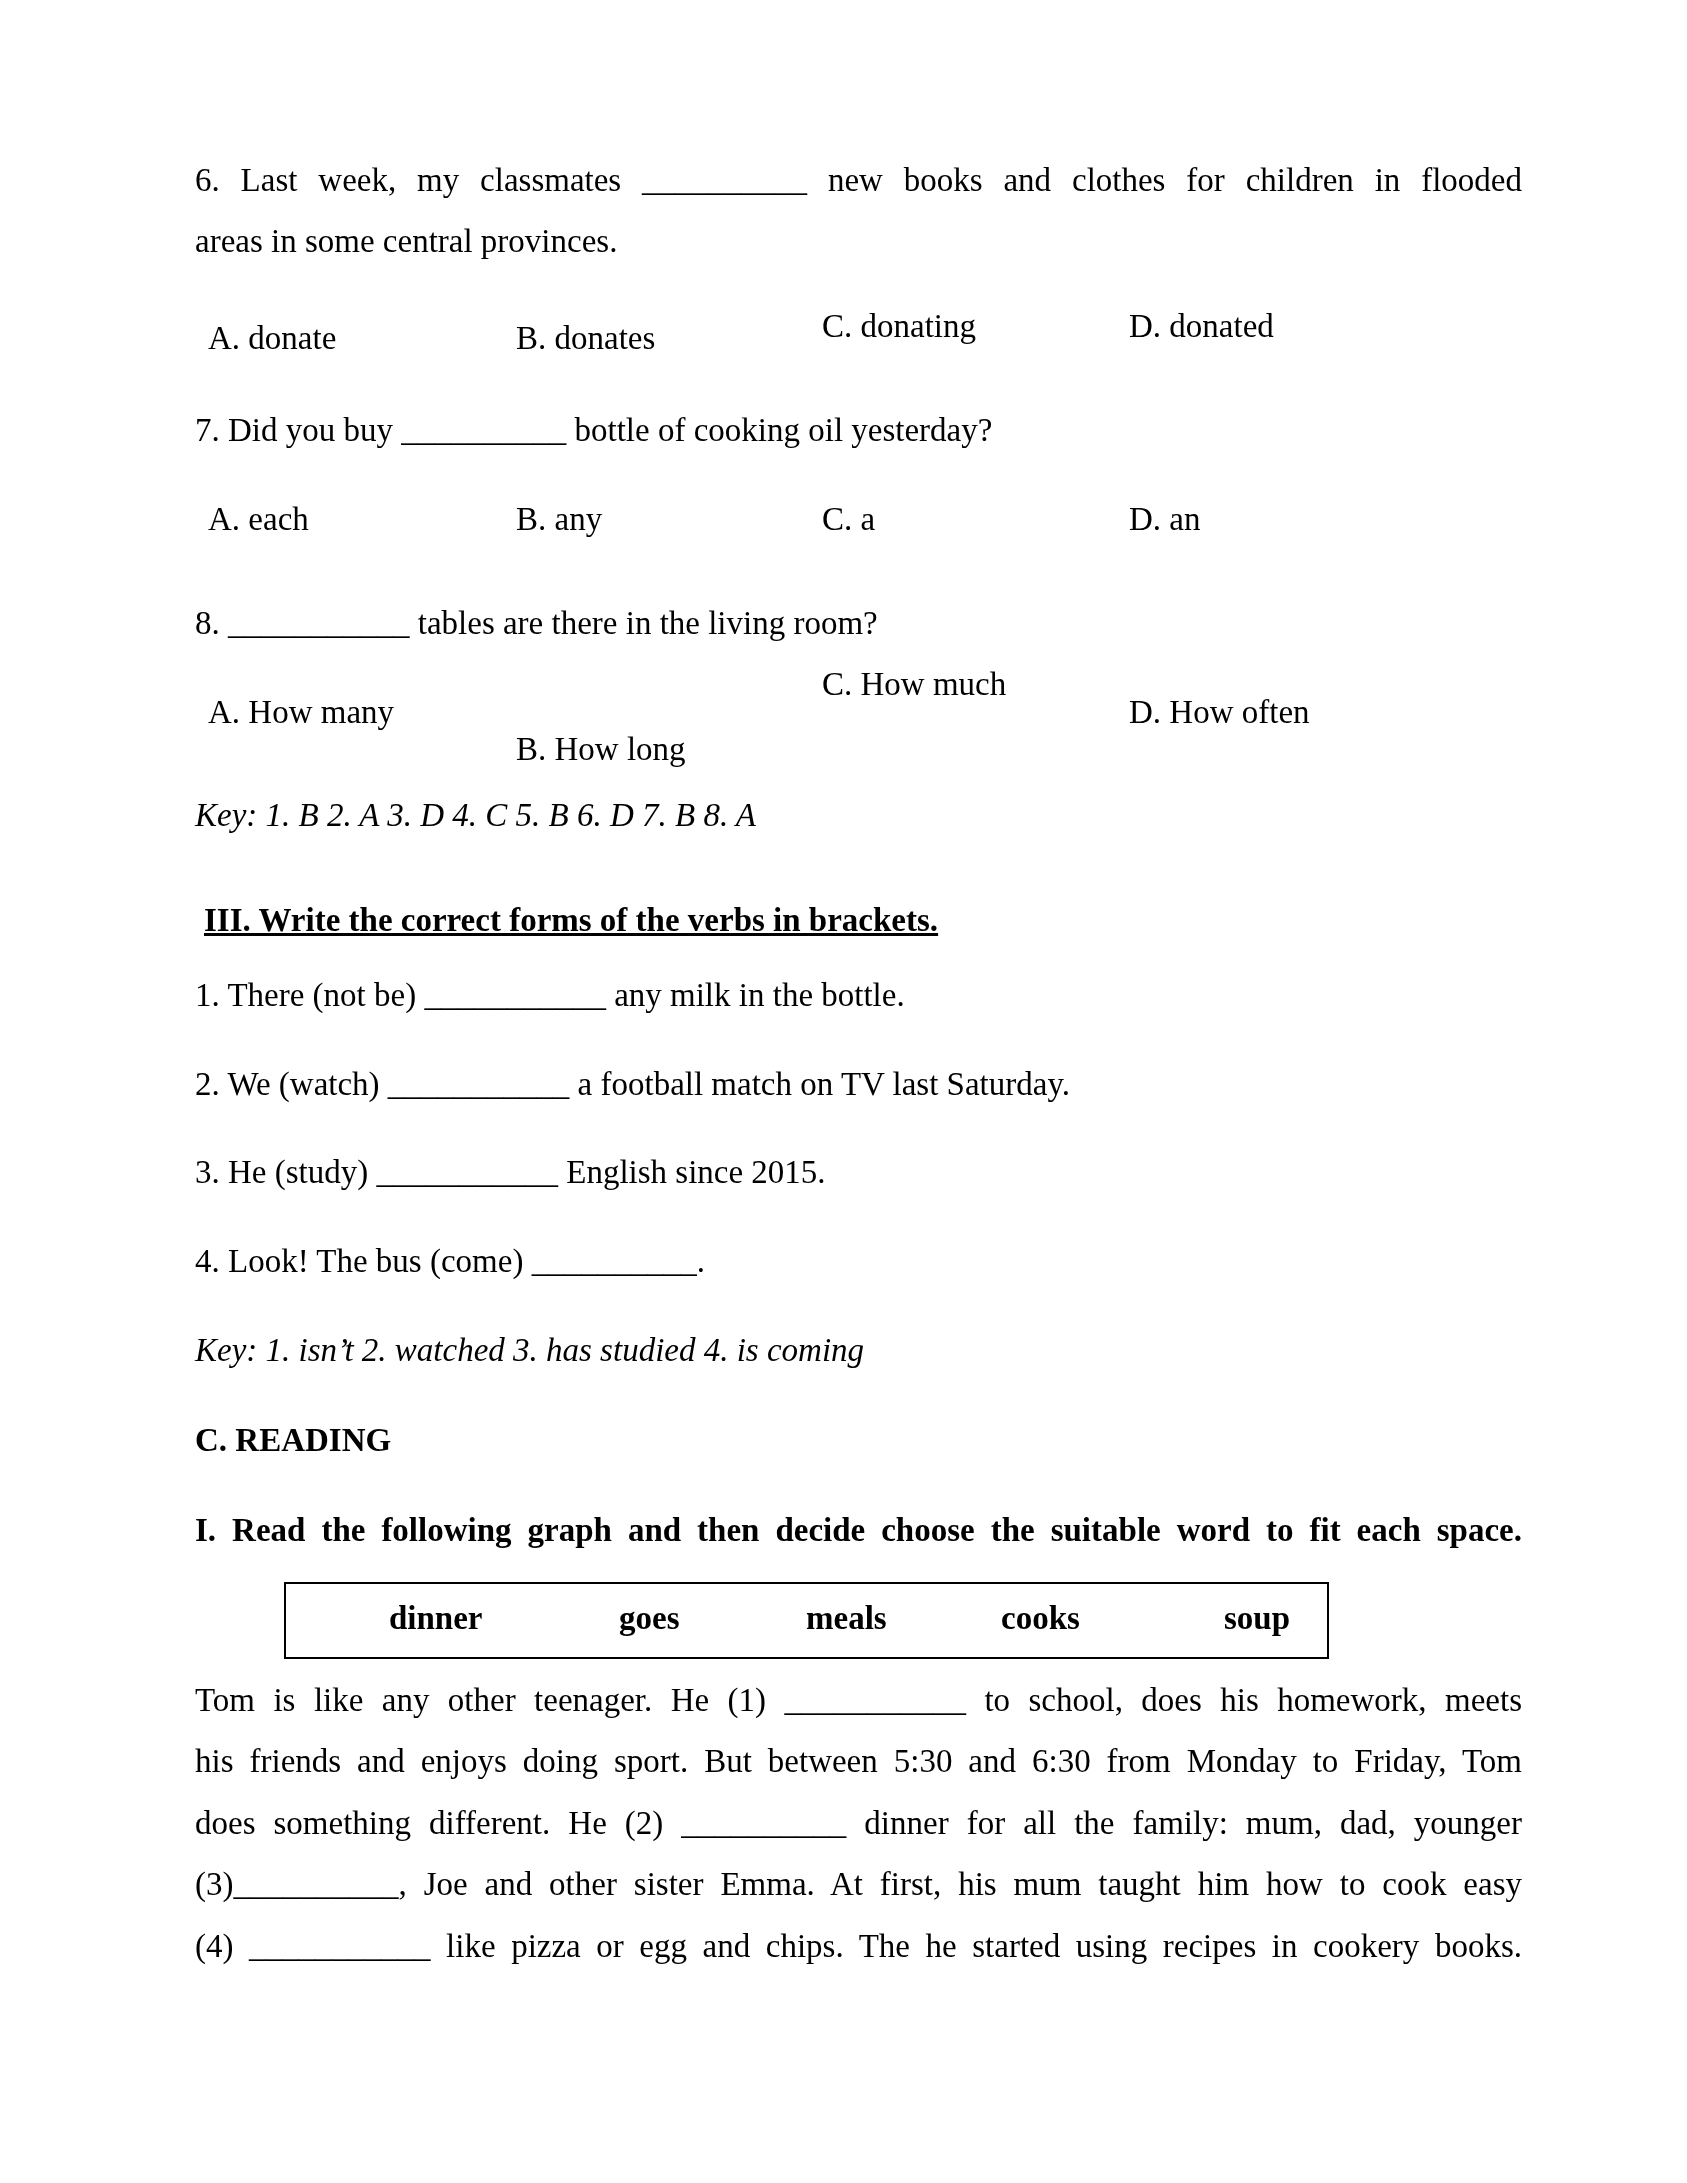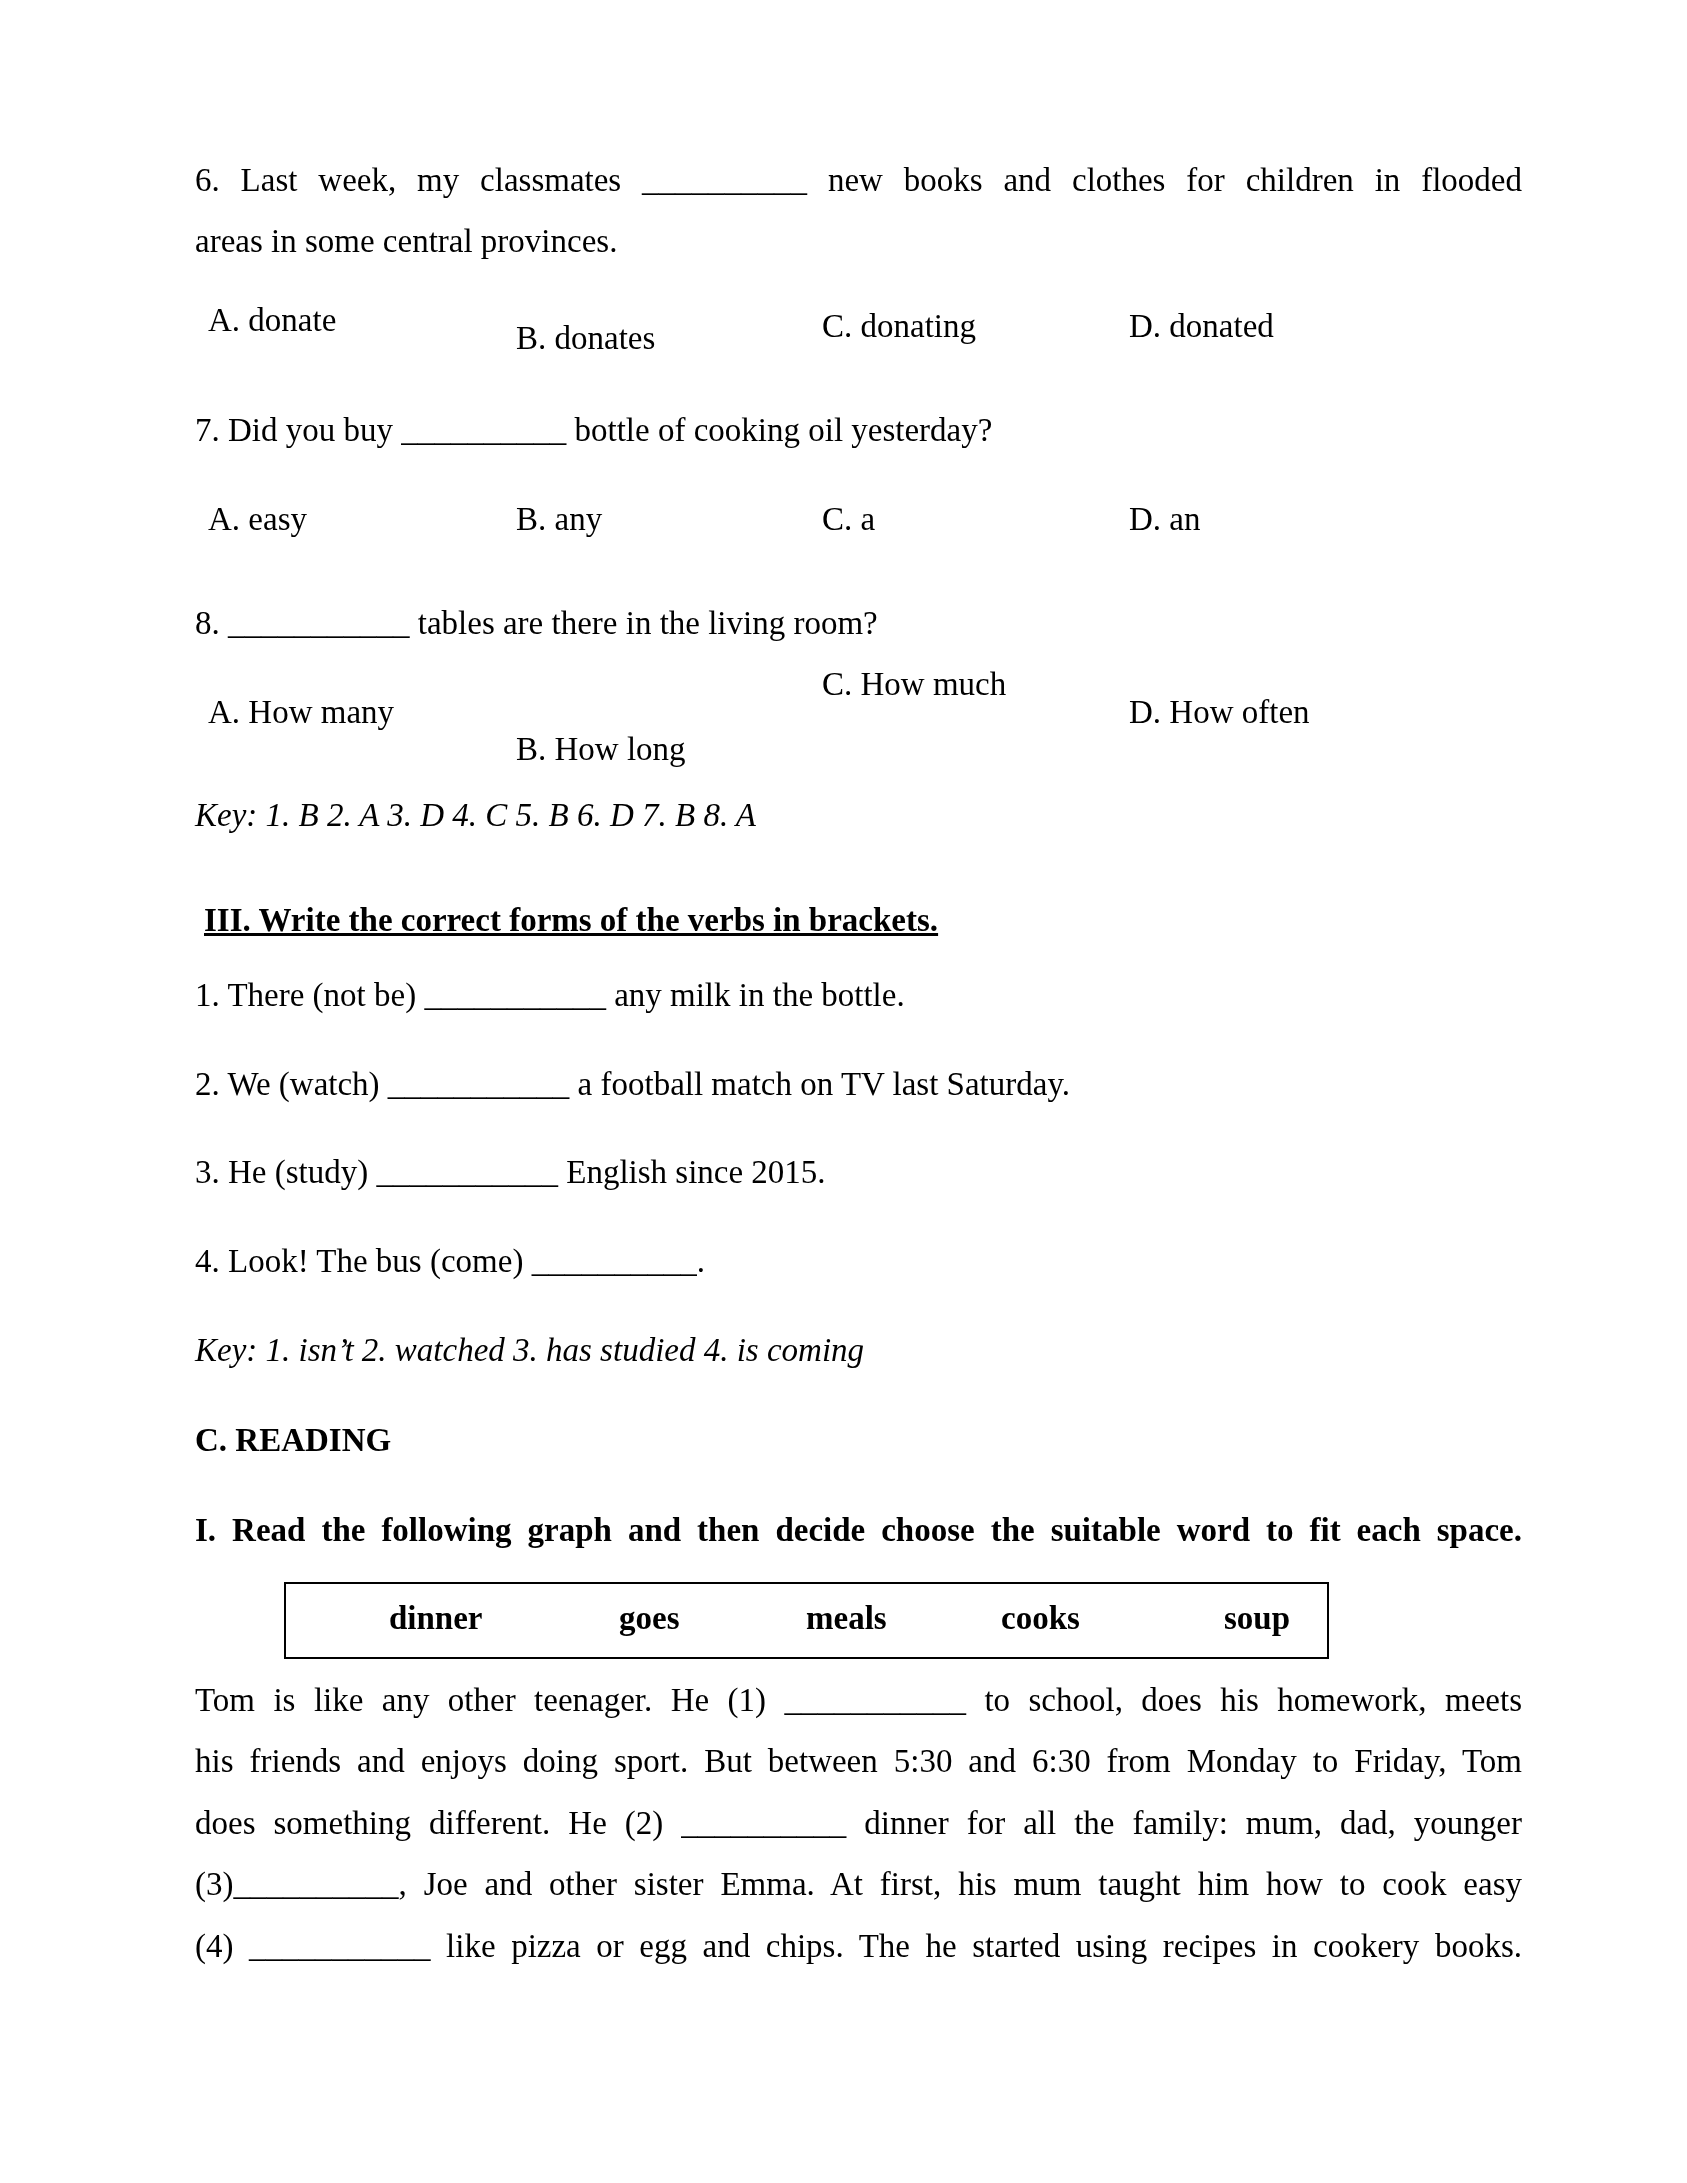--- a/index.html
+++ b/index.html
@@ -12,27 +12,27 @@
   .just { position: absolute; left: 195px; width: 1327px; text-align: justify; text-align-last: justify; white-space: normal; line-height: 1; }
   .wordbox { position: absolute; left: 284px; top: 1582px; width: 1041px; height: 73px;
              border: 2.6px solid #000; box-sizing: content-box; }
   .word { position: absolute; top: 1602px; font-weight: bold; line-height: 1; white-space: pre; }
 </style>
 </head>
 <body>
 
 <div class="just" style="top:164px;">6. Last week, my classmates __________ new books and clothes for children in flooded</div>
 <div class="line" style="top:225px;">areas in some central provinces.</div>
-<div class="opt" style="left:208px; top:304px;">A. donate</div>
+<div class="opt" style="left:208px; top:322px;">A. donate</div>
 <div class="opt" style="left:516px; top:310px;margin-top:12px;">B. donates</div>
 <div class="opt" style="left:822px; top:310px;">C. donating</div>
 <div class="opt" style="left:1129px; top:310px;">D. donated</div>
 
 <div class="line" style="top:414px;">7. Did you buy __________ bottle of cooking oil yesterday?</div>
-<div class="opt" style="left:208px; top:503px;">A. easy</div>
+<div class="opt" style="left:208px; top:503px;">A. each</div>
 <div class="opt" style="left:516px; top:503px;">B. any</div>
 <div class="opt" style="left:822px; top:503px;">C. a</div>
 <div class="opt" style="left:1129px; top:503px;">D. an</div>
 
 <div class="line" style="top:607px;">8. ___________ tables are there in the living room?</div>
 <div class="opt" style="left:208px; top:696px;">A. How many</div>
 <div class="opt" style="left:516px; top:696px;margin-top:37px;">B. How long</div>
 <div class="opt" style="left:822px; top:668px;">C. How much</div>
 <div class="opt" style="left:1129px; top:696px;">D. How often</div>
 

